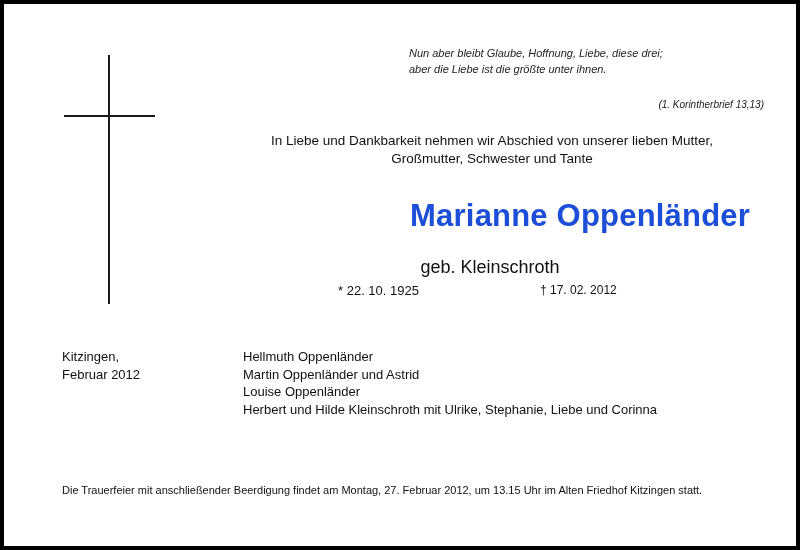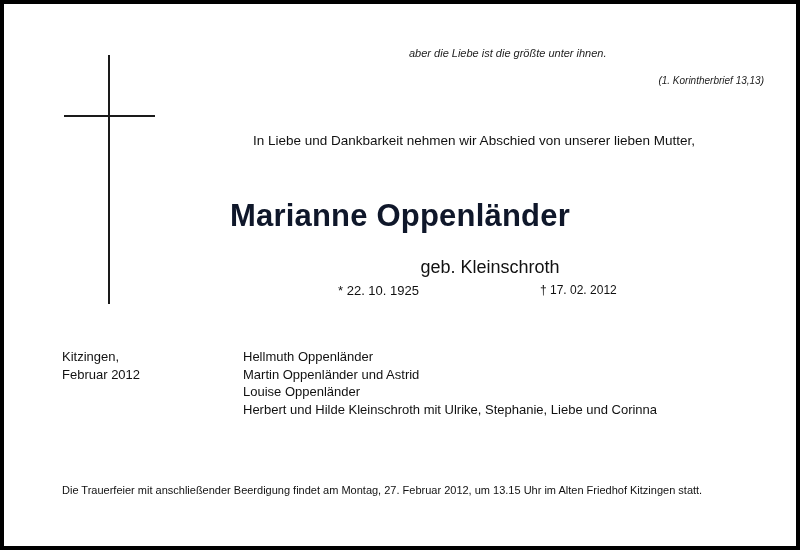--- a/index.html
+++ b/index.html
@@ -2,48 +2,50 @@
 <html><head>
   <meta charset="utf-8">
   <style>
     html, body { margin: 0; padding: 0; background: #fff; }
     body { width: 800px; height: 550px; position: relative; overflow: hidden; font-family: "Liberation Sans", sans-serif; color: #111; }
     .frame { position: absolute; left: 0; top: 0; width: 800px; height: 550px; box-sizing: border-box; border-top: 4px solid #000; border-left: 4px solid #000; border-right: 4px solid #000; border-bottom: 4px solid #000; }
     .cross-v { position: absolute; left: 108px; top: 55px; width: 2px; height: 249px; background: #1a1a1a; }
     .cross-h { position: absolute; left: 64px; top: 115px; width: 91px; height: 2px; background: #1a1a1a; }
     .quote { position: absolute; right: 53px; top: 45px; width: 360px; font-style: italic; font-size: 11px; line-height: 16px; color: #222; text-align: left; }
     .quote .q-line { display: block; padding-left: 22px; }
-    .quote .q-ref { display: block; text-align: right; font-size: 10px; margin-top: 12px; margin-right: -17px; }
-    .intro { position: absolute; left: 214px; top: 132px; width: 520px; text-align: center; font-size: 13.5px; line-height: 18px; }
-    .name { position: absolute; left: 230px; top: 198px; width: 520px; text-align: left; font-weight: bold; font-size: 31px; letter-spacing: 0.2px; color: #0f172a; }
+    .quote .q-ref { display: block; text-align: right; font-size: 10px; margin-top: 20px; margin-right: -17px; }
+    .intro { position: absolute; left: 232px; top: 132px; width: 520px; text-align: center; font-size: 13.5px; line-height: 18px; }
+    .name { position: absolute; left: 230px; top: 198px; width: 520px; text-align: right; font-weight: bold; font-size: 31px; letter-spacing: 0.2px; color: #1d4ed8; }
     .born-name { position: absolute; left: 230px; top: 257px; width: 520px; text-align: center; font-size: 18px; }
     .birth { position: absolute; left: 338px; top: 283px; font-size: 13px; }
     .death { position: absolute; left: 540px; top: 283px; font-size: 12px; }
     .place { position: absolute; left: 62px; top: 348px; font-size: 13px; line-height: 17.5px; }
     .family { position: absolute; left: 243px; top: 348px; font-size: 13px; line-height: 17.5px; }
     .family div, .place div { white-space: nowrap; }
     .funeral { position: absolute; left: 62px; top: 482px; width: 700px; font-size: 11px; line-height: 17.5px; }
   </style>
 </head>
 <body>
 
 <div class="frame"></div>
 
 <div>
   <div class="cross-v"></div>
   <div class="cross-h"></div>
 </div>
 
 <div class="quote">
+  <span class="q-line">Nun aber bleibt Glaube, Hoffnung, Liebe, diese drei;</span>
   <span class="q-line">aber die Liebe ist die größte unter ihnen.</span>
   <span class="q-ref">(1. Korintherbrief 13,13)</span>
 </div>
 
 <div class="intro">
   <div>In Liebe und Dankbarkeit nehmen wir Abschied von unserer lieben Mutter,</div>
+  <div>Großmutter, Schwester und Tante</div>
 </div>
 
 <div class="name">Marianne Oppenländer</div>
 <div class="born-name">geb. Kleinschroth</div>
 <div class="birth">* 22. 10. 1925</div>
 <div class="death">† 17. 02. 2012</div>
 
 <div class="place">
   <div>Kitzingen,</div>
   <div>Februar 2012</div>

